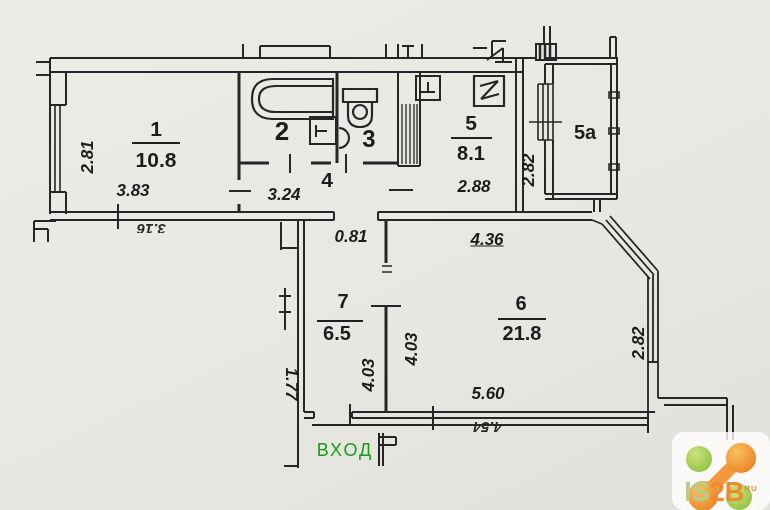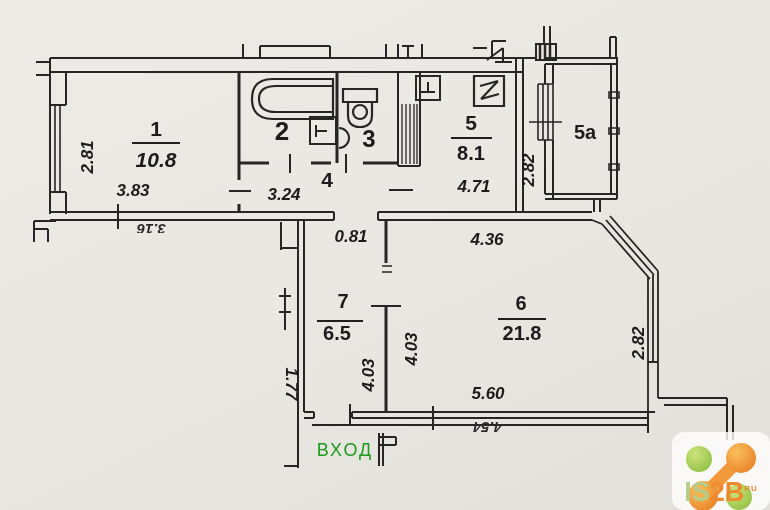--- a/index.html
+++ b/index.html
@@ -120,21 +120,21 @@
     <g stroke="#262626" stroke-width="2.2" fill="none">
       <path d="M474,76 h30 v30 h-30 z M480,86 L498,81 M498,81 L481,99 M481,99 L499,94"></path>
     </g>
     <g stroke="#262626" stroke-width="2" fill="none">
       <path d="M416,76 h24 v24 h-24 z M421,92 h14 M428,82 v10"></path>
     </g>
   </svg>
 
   <div class="lbl" style="left:156px;top:128px;font-size:21px;">1</div>
   <div class="frac" style="left:132px;top:142px;width:48px;"></div>
-  <div class="lbl" style="left:156px;top:159px;font-size:21px;font-style:italic;">10.8</div>
+  <div class="lbl" style="left:156px;top:159px;font-size:21px;">10.8</div>
 
   <div class="lbl" style="left:282px;top:131px;font-size:26px;">2</div>
   <div class="lbl" style="left:369px;top:139px;font-size:24px;">3</div>
   <div class="lbl" style="left:327px;top:179px;font-size:21px;">4</div>
 
   <div class="lbl" style="left:471px;top:122px;font-size:21px;">5</div>
   <div class="frac" style="left:451px;top:137px;width:41px;"></div>
   <div class="lbl" style="left:471px;top:153px;font-size:20px;">8.1</div>
 
   <div class="lbl" style="left:585px;top:132px;font-size:20px;">5a</div>
@@ -144,23 +144,23 @@
   <div class="lbl" style="left:522px;top:333px;font-size:20px;">21.8</div>
 
   <div class="lbl" style="left:343px;top:301px;font-size:20px;">7</div>
   <div class="frac" style="left:317px;top:320px;width:46px;"></div>
   <div class="lbl" style="left:337px;top:333px;font-size:20px;">6.5</div>
 
   <div class="lbl dim rot" style="left:87px;top:157px;">2.81</div>
   <div class="lbl dim" style="left:133px;top:190px;">3.83</div>
   <div class="lbl dim" style="left:284px;top:194px;">3.24</div>
   <div class="lbl dim" style="left:351px;top:236px;">0.81</div>
-  <div class="lbl dim" style="left:474px;top:186px;">4.71</div>
+  <div class="lbl dim" style="left:474px;top:186px;">2.88</div>
   <div class="lbl dim rot" style="left:528px;top:170px;">2.82</div>
-  <div class="lbl dim" style="left:487px;top:239px;">4.36</div>
+  <div class="lbl dim" style="left:487px;top:239px;text-decoration:underline;">4.36</div>
   <div class="lbl dim rot" style="left:411px;top:349px;">4.03</div>
   <div class="lbl dim rot" style="left:368px;top:375px;">4.03</div>
   <div class="lbl dim" style="left:488px;top:393px;">5.60</div>
   <div class="lbl dim rot" style="left:638px;top:343px;">2.82</div>
   <div class="lbl dim rot2" style="left:291px;top:384px;">1.77</div>
 
   <div class="cutwrap" style="left:120px;top:221px;width:46px;height:12px;">
     <span>3.16</span>
   </div>
   <div class="cutwrap" style="left:456px;top:419px;width:46px;height:13px;">

